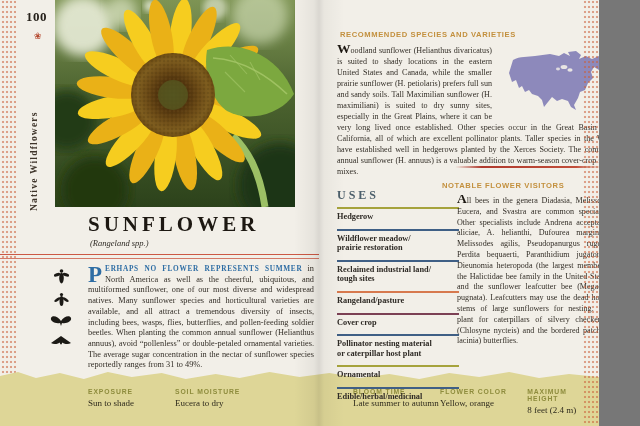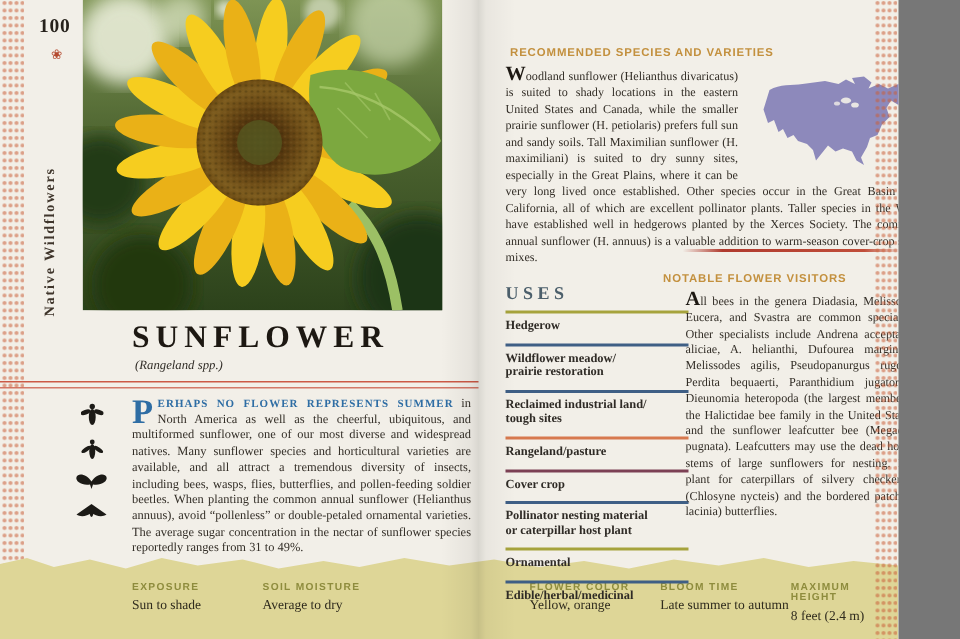--- a/index.html
+++ b/index.html
@@ -196,31 +196,31 @@
   </div>
 
   <div class="band"></div>
   <div class="footer footer-l" id="footer-left">
       <div class="footer-entry">
         <div class="f-label">EXPOSURE</div>
         <div class="f-value">Sun to shade</div>
       </div>
       <div class="footer-entry">
         <div class="f-label">SOIL MOISTURE</div>
-        <div class="f-value">Average to dry</div>
+        <div class="f-value">Eucera to dry</div>
       </div>
     </div>
   <div class="footer footer-r" id="footer-right">
       <div class="footer-entry">
+        <div class="f-label">BLOOM TIME</div>
+        <div class="f-value">Late summer to autumn</div>
+      </div>
+      <div class="footer-entry">
         <div class="f-label">FLOWER COLOR</div>
         <div class="f-value">Yellow, orange</div>
-      </div>
-      <div class="footer-entry">
-        <div class="f-label">BLOOM TIME</div>
-        <div class="f-value">Late summer to autumn</div>
       </div>
       <div class="footer-entry">
         <div class="f-label">MAXIMUM HEIGHT</div>
         <div class="f-value">8 feet (2.4 m)</div>
       </div>
     </div>
 
   <div class="gold-header species-header">RECOMMENDED SPECIES AND VARIETIES</div>
 
   <div class="species-para">

